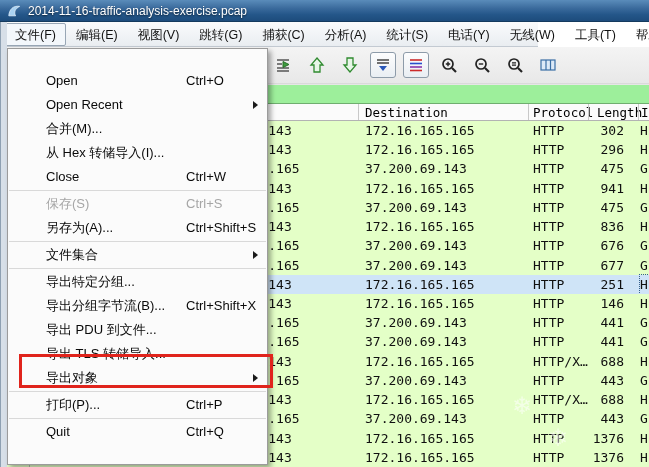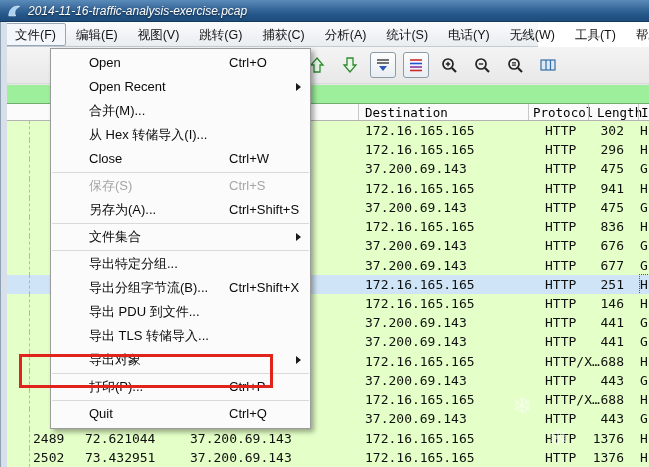--- a/index.html
+++ b/index.html
@@ -4,21 +4,21 @@
 <style>
   * { margin:0; padding:0; box-sizing:border-box; }
   html,body { width:649px; height:467px; overflow:hidden; }
   body { font-family:"Liberation Sans", sans-serif; position:relative; background:#ffffff; }
   .abs { position:absolute; }
 
   
   .titlebar { left:0; top:0; width:649px; height:22px;
     background:linear-gradient(180deg,#5a8cba 0%,#3a6a9c 40%,#245689 70%,#1d4c7c 100%);
     display:flex; align-items:center; gap:6px; padding-left:6px;
-    border-bottom:1px solid #143a5e;font-style:italic; }
+    border-bottom:1px solid #143a5e; }
   .titlebar .fin { width:16px; height:16px; display:inline-block; }
   .titlebar .title { color:#ffffff; font-size:12px; text-shadow:0 1px 2px rgba(0,0,0,.65); }
 
   
   .menubar { left:0; top:22px; width:538px; height:25px;
     background:linear-gradient(180deg,#fafbfc,#e9edf1);
     border-bottom:1px solid #c3cad2; display:flex; padding-left:5px; }
   .mb-item { font-size:12.5px; color:#111; line-height:22px; padding:0 9px; margin-top:1px;
     border:1px solid transparent; white-space:nowrap; }
   .mb-item.pressed { background:#f3f7fb; border:1px solid #98a6b5; border-radius:2px; }
@@ -45,32 +45,32 @@
     font-family:"DejaVu Sans Mono", monospace; font-size:13px; color:#101010; }
   .prow { position:relative; height:19.22px; line-height:19.2px; white-space:nowrap; background:#E4FFC7; }
   .prow.sel { background:#cfe4f7; }
   .prow::before { content:""; position:absolute; left:22px; top:0; height:100%;
     border-left:1px dashed #9aa59a; opacity:.7; }
   .pc { position:absolute; top:0; overflow:hidden; }
   .c-no   { left:26px;  width:50px; }
   .c-time { left:78px;  width:96px; }
   .c-src  { left:183px; width:118px; }
   .c-dst  { left:358px; width:120px; }
-  .c-pro  { left:538px; width:55px; }
+  .c-pro  { left:526px; width:55px; }
   .c-len  { left:574px; width:43px; text-align:right; }
   .c-inf  { left:633px; width:9px; }
   .prow.sel .c-inf { outline:1px dotted #35618e; }
 
   
   .frameL { left:0; top:22px; width:7px; height:445px; background:#d7dfe8; border-left:1px solid #8ea0b2; }
 
   
   .popup { left:7px; top:48px; width:261px; background:#fbfbfb;
     border:1px solid #9b9b9b; box-shadow:3px 3px 5px rgba(0,0,0,.35);
-    padding:2px 0; z-index:20;margin-left:43px; }
+    padding:20px 0; z-index:20; }
   .mi { position:relative; height:24px; line-height:24px; font-size:13px; color:#0a0a0a;
     padding-left:38px; white-space:nowrap; }
   .mi .sc { position:absolute; left:178px; }
   .mi.disabled { color:#a6a6a6; }
   .mi .arr { position:absolute; right:9px; top:8px; width:0; height:0;
     border-left:5px solid #1a1a1a; border-top:4px solid transparent; border-bottom:4px solid transparent; }
   .msep { height:1px; background:#d9d9d9; margin:1px 1px; }
 
   
   .redbox { left:19px; top:354px; width:254px; height:34px;

